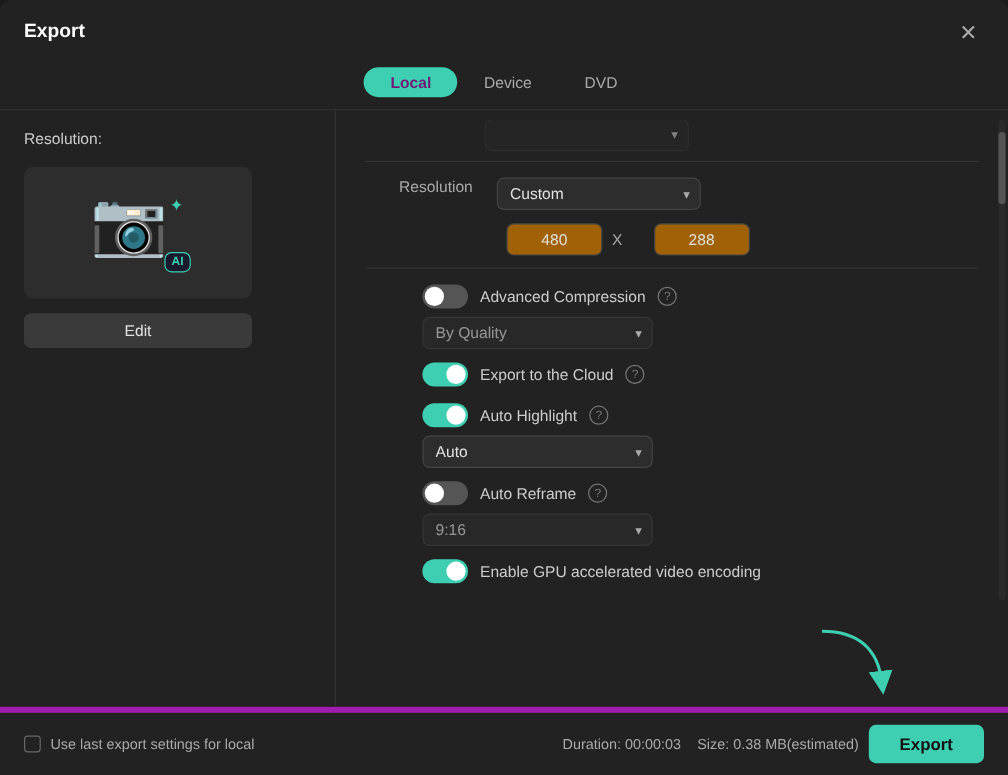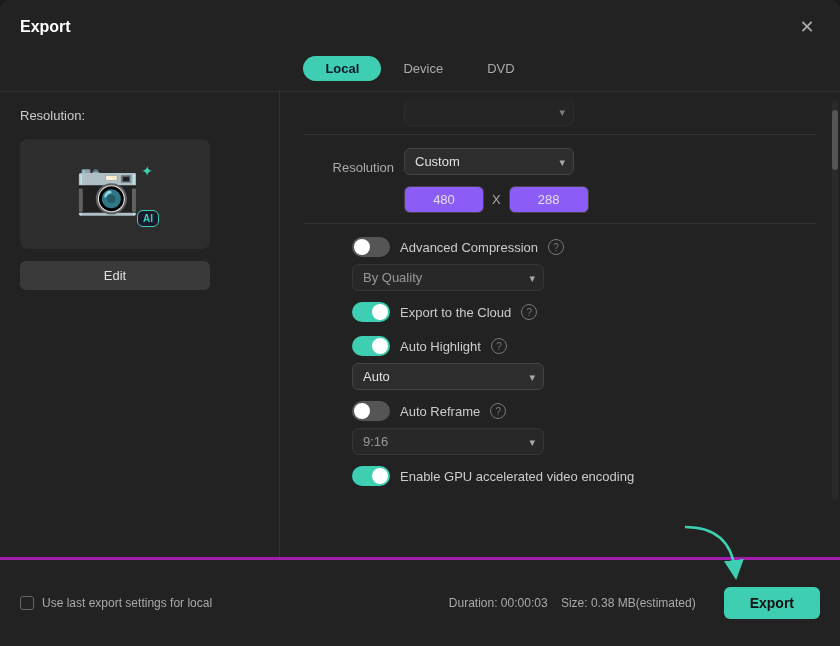--- a/index.html
+++ b/index.html
@@ -57,21 +57,21 @@
       padding: 5px 22px;
       border-radius: 20px;
       font-size: 13px;
       color: #aaa;
       cursor: pointer;
       background: transparent;
       border: none;
     }
     .tab.active {
       background: #3ecfb2;
-      color: #0f172a;
+      color: #701a75;
       font-weight: 600;
     }
     .content-area {
       display: flex;
       flex: 1;
       overflow: hidden;
     }
     
     .left-panel {
       width: 280px;
@@ -141,23 +141,23 @@
       flex-direction: column;
       gap: 0;
     }
     .right-panel::-webkit-scrollbar { width: 6px; }
     .right-panel::-webkit-scrollbar-track { background: #222; }
     .right-panel::-webkit-scrollbar-thumb { background: #555; border-radius: 3px; }
 
     
     .setting-row {
       display: flex;
-      align-items: flex-end;
+      align-items: flex-start;
       padding: 7px 0;
-      gap: 10px;
+      gap: 20px;
     }
     .setting-label {
       font-size: 13px;
       color: #aaa;
       min-width: 90px;
       text-align: right;
     }
     .select-box {
       background: #2d2d2d;
       border: 1px solid #444;
@@ -185,28 +185,29 @@
       pointer-events: none;
       font-size: 11px;
     }
     .resolution-inputs {
       display: flex;
       align-items: center;
       gap: 8px;
       padding: 4px 0 4px 100px;
     }
     .res-input {
-      background: #8b5cf6;
+      background: #a16207;
       border: 1px solid #444;
       border-radius: 6px;
       color: #e0e0e0;
       font-size: 13px;
       padding: 5px 3px;
       width: 80px;
       text-align: center;
+      margin-left: 18px;
     }
     .res-x {
       color: #aaa;
       font-size: 13px;
     }
     .divider {
       border: none;
       border-top: 1px solid #333;
       margin: 6px 0;
     }
@@ -260,22 +261,22 @@
     .sub-select {
       margin-left: 48px;
       margin-bottom: 4px;
     }
 
     
     .bottom-bar {
       display: flex;
       align-items: center;
       justify-content: space-between;
-      padding: 27px 20px;
-      border-top: 3px solid #a21caf;
+      padding: 10px 20px;
+      border-top: 5px solid #a21caf;
       background: #222;
     }
     .checkbox-row {
       display: flex;
       align-items: center;
       gap: 8px;
     }
     .checkbox {
       width: 14px;
       height: 14px;
@@ -479,21 +480,21 @@
       </defs>
       <path d="M 10 5 Q 55 5 60 48" stroke="#3ecfb2" stroke-width="2.5" fill="none" marker-end="url(#arrowhead)"></path>
     </svg>
   </div>
 
   <div class="bottom-bar">
     <div class="checkbox-row">
       <div class="checkbox"></div>
       <span class="checkbox-label">Use last export settings for local</span>
     </div>
-    <div style="display:flex; align-items:center; gap:28px;">
+    <div style="display:flex; align-items:center; gap:8px;">
       <span class="info-text">
         <span>Duration: 00:00:03</span>
         &nbsp;&nbsp;
         <span>Size: 0.38 MB(estimated)</span>
       </span>
       <button class="export-btn">Export</button>
     </div>
   </div>
 </div>
 

